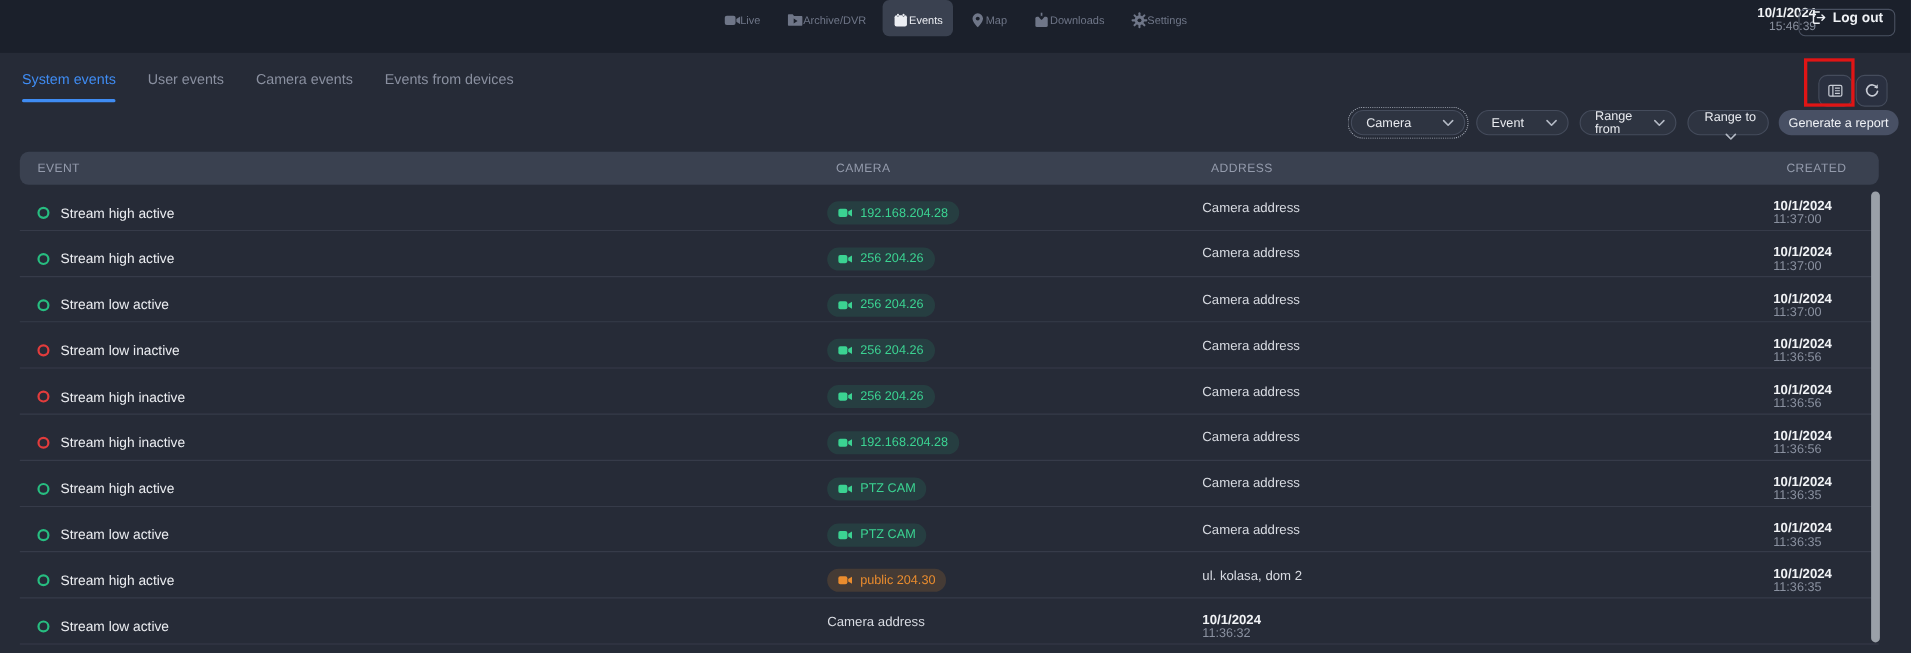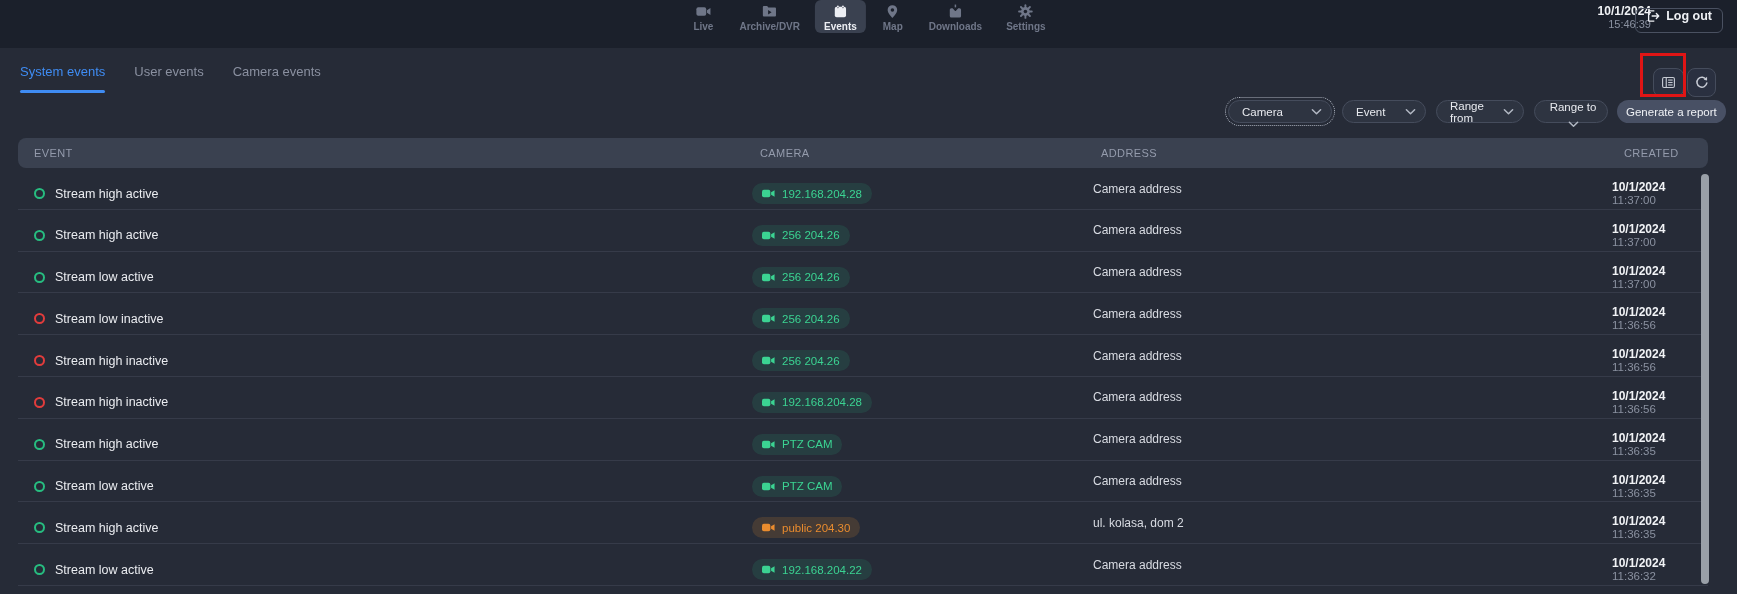--- a/index.html
+++ b/index.html
@@ -4,23 +4,23 @@
 <style>
   html,body{margin:0;padding:0;}
   body{
     width:1737px;height:594px;position:relative;overflow:hidden;
     background:#262b37;font-family:"Liberation Sans",sans-serif;
     -webkit-font-smoothing:antialiased;
   }
   
   .topbar{position:absolute;left:0;top:0;width:1737px;height:48px;background:#1b202b;}
   .nav{position:absolute;left:50%;top:0;transform:translateX(-50%);display:flex;gap:6px;}
-  .nav-item{display:flex;flex-direction:column;align-items:center;justify-content:flex-start;
+  .nav-item{display:flex;flex-direction:row;align-items:center;justify-content:flex-start;
     height:33px;min-width:42px;padding:4px 9px 0;box-sizing:border-box;border-radius:6px;
-    color:#6f7688;cursor:pointer;font-weight:bold;}
+    color:#6f7688;cursor:pointer;}
   .nav-item.active{background:#3a4150;color:#eceef3;}
   .nav-item svg{width:15px;height:15px;flex:0 0 15px;}
   .nav-item .nav-label{font-size:10px;line-height:11px;margin-top:2px;white-space:nowrap;}
   .clock{position:absolute;right:86px;top:5px;text-align:right;}
   .clock .cd{display:block;font-size:12px;font-weight:bold;color:#f1f3f6;line-height:13px;}
   .clock .ct{display:block;font-size:11px;color:#8a91a0;line-height:13px;}
   .logout{position:absolute;right:14px;top:8px;height:25px;box-sizing:border-box;
     display:flex;align-items:flex-start;gap:6px;padding:0 10px;background:transparent;
     border:1px solid #4a5161;border-radius:6px;color:#eef0f4;font-size:12.5px;font-weight:bold;
     font-family:"Liberation Sans",sans-serif;cursor:pointer;}
@@ -151,20 +151,21 @@
         <path d="M7 8h7.4M11.8 5.2 14.6 8l-2.8 2.8" stroke-linecap="round" stroke-linejoin="round"></path>
       </svg>
     <span>Log out</span>
   </button>
 </div>
 
 <div class="tabs">
   <div class="tab active">System events</div>
   <div class="tab">User events</div>
   <div class="tab">Camera events</div>
+  <div class="tab">Events from devices</div>
 </div>
 
 <button class="iconbtn" id="report-btn">
   <svg viewBox="0 0 16 16" fill="none" stroke="currentColor" stroke-width="1.2">
       <rect x="1.7" y="2.7" width="12.6" height="10.6" rx="1.5"></rect>
       <line x1="5.6" y1="2.7" x2="5.6" y2="13.3"></line>
       <line x1="7.6" y1="5.4" x2="12.4" y2="5.4"></line>
       <line x1="7.6" y1="8" x2="12.4" y2="8"></line>
       <line x1="7.6" y1="10.6" x2="12.4" y2="10.6"></line>
     </svg>
@@ -416,29 +417,20 @@
       <span class="rd">10/1/2024</span>
       <span class="rt">11:36:35</span>
     </div>
   </div>
 
   <div class="row">
     <div class="c-event">
       <span class="ring"></span>
       <span class="ev-text">Stream low active</span>
     </div>
-    <div class="c-camera">
-      <span class="badge green">
-        <svg viewBox="0 0 14 11" fill="currentColor">
-              <rect x="0" y="1.5" width="9" height="8" rx="2"></rect>
-              <path d="M9.8 4.2 13.5 2v7L9.8 6.8Z"></path>
-            </svg>
-        <span class="badge-text">192.168.204.22</span>
-      </span>
-    </div>
     <div class="c-address">
       <span class="addr">Camera address</span>
     </div>
     <div class="c-created">
       <span class="rd">10/1/2024</span>
       <span class="rt">11:36:32</span>
     </div>
   </div>
 </div>
 </div>

